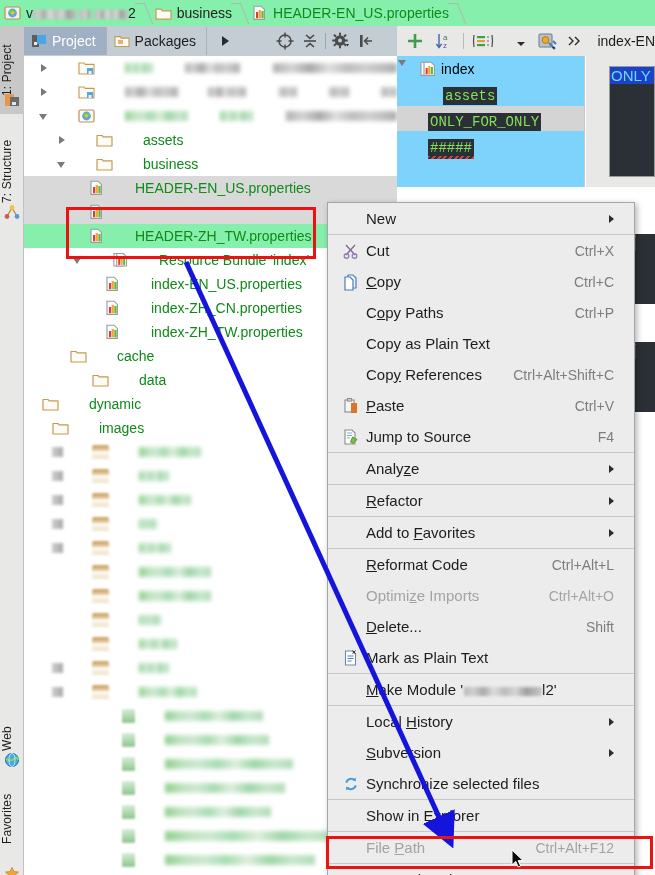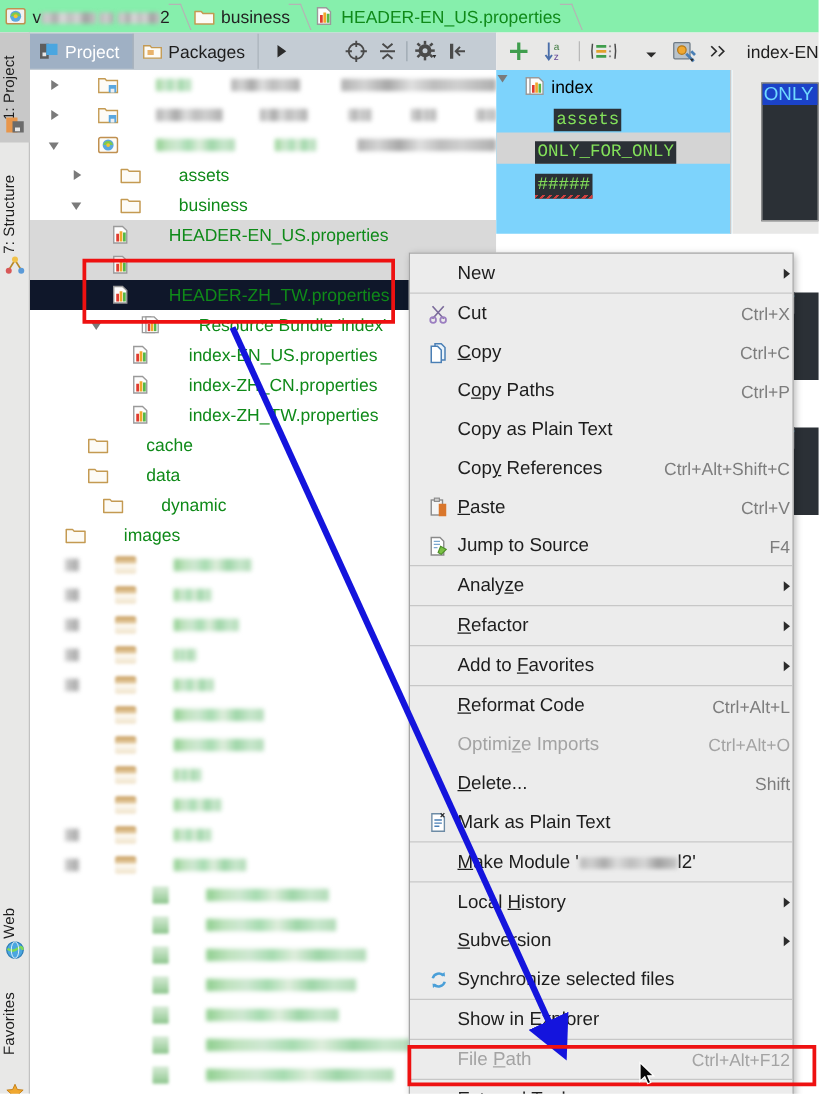--- a/index.html
+++ b/index.html
@@ -157,21 +157,21 @@
 
   
   .ctxmenu {
     position: absolute; left: 327px; top: 202px; width: 308px;
     background: #ececec; border: 1px solid #a6a6a6;
     box-shadow: 2px 2px 6px rgba(0,0,0,.30);
     font-size: 15px; color: #1d1d1d;
   }
   .mi {
     position: relative; height: 31px; display: flex; align-items: center;
-    padding-left: 14px; padding-right: 2px;
+    padding-left: 14px; padding-right: 20px;
   }
   .mi .mi-ico { width: 20px; height: 18px; margin-right: 4px; flex:none; position:relative;}
   .mi .mi-text { flex: 1; white-space: nowrap; }
   .mi .mi-key { color: #7d7d7d; font-size: 14px; white-space: nowrap; }
   .mi.disabled .mi-text, .mi.disabled .mi-key { color: #a3a3a3; }
   .mi .submarker {
     width: 0; height: 0; margin-left: 8px;
     border-left: 5px solid #2b2b2b; border-top: 4px solid transparent; border-bottom: 4px solid transparent;
   }
   .mi.noico { padding-left: 38px; }
@@ -440,21 +440,21 @@
       <span class="lbl">HEADER-EN_US.properties</span>
     </div>
     <div class="row" style="padding-left:64px;background:#d9d9d9">
       <svg class="ico" viewBox="0 0 17 16">
         <path d="M3 1.2h7l3.4 3.2v10H3z" fill="#fdfdfd" stroke="#9a9a9a" stroke-width="1.1"></path>
         <rect x="5" y="7" width="2.2" height="6.2" fill="#e03b2f"></rect>
         <rect x="7.7" y="5" width="2.2" height="8.2" fill="#f2a62a"></rect>
         <rect x="10.4" y="6" width="2.2" height="7.2" fill="#55b847"></rect>
       </svg>
     </div>
-    <div class="row" style="padding-left:64px;background:#0f172a">
+    <div class="row" style="padding-left:64px;background:#86efac">
       <svg class="ico" viewBox="0 0 17 16">
         <path d="M3 1.2h7l3.4 3.2v10H3z" fill="#fdfdfd" stroke="#9a9a9a" stroke-width="1.1"></path>
         <rect x="5" y="7" width="2.2" height="6.2" fill="#e03b2f"></rect>
         <rect x="7.7" y="5" width="2.2" height="8.2" fill="#f2a62a"></rect>
         <rect x="10.4" y="6" width="2.2" height="7.2" fill="#55b847"></rect>
       </svg>
       <span class="lbl">HEADER-ZH_TW.properties</span>
     </div>
 
     <div class="row" style="padding-left:48px">
@@ -496,27 +496,27 @@
       </svg>
       <span class="lbl">index-ZH_TW.properties</span>
     </div>
 
     <div class="row" style="padding-left:46px">
       <svg class="ico" viewBox="0 0 17 15">
         <path d="M1 3h5l1.2 1.4H16V13.5H1z" fill="#fdfbf6" stroke="#c49a52" stroke-width="1.2" stroke-linejoin="round"></path>
       </svg>
       <span class="lbl">cache</span>
     </div>
-    <div class="row" style="padding-left:46px">
+    <div class="row" style="padding-left:68px">
       <svg class="ico" viewBox="0 0 17 15">
         <path d="M1 3h5l1.2 1.4H16V13.5H1z" fill="#fdfbf6" stroke="#c49a52" stroke-width="1.2" stroke-linejoin="round"></path>
       </svg>
       <span class="lbl">data</span>
     </div>
-    <div class="row" style="padding-left:58px">
+    <div class="row" style="padding-left:18px">
       <svg class="ico" viewBox="0 0 17 15">
         <path d="M1 3h5l1.2 1.4H16V13.5H1z" fill="#fdfbf6" stroke="#c49a52" stroke-width="1.2" stroke-linejoin="round"></path>
       </svg>
       <span class="lbl">dynamic</span>
     </div>
     <div class="row" style="padding-left:28px">
       <svg class="ico" viewBox="0 0 17 15">
         <path d="M1 3h5l1.2 1.4H16V13.5H1z" fill="#fdfbf6" stroke="#c49a52" stroke-width="1.2" stroke-linejoin="round"></path>
       </svg>
       <span class="lbl">images</span>

